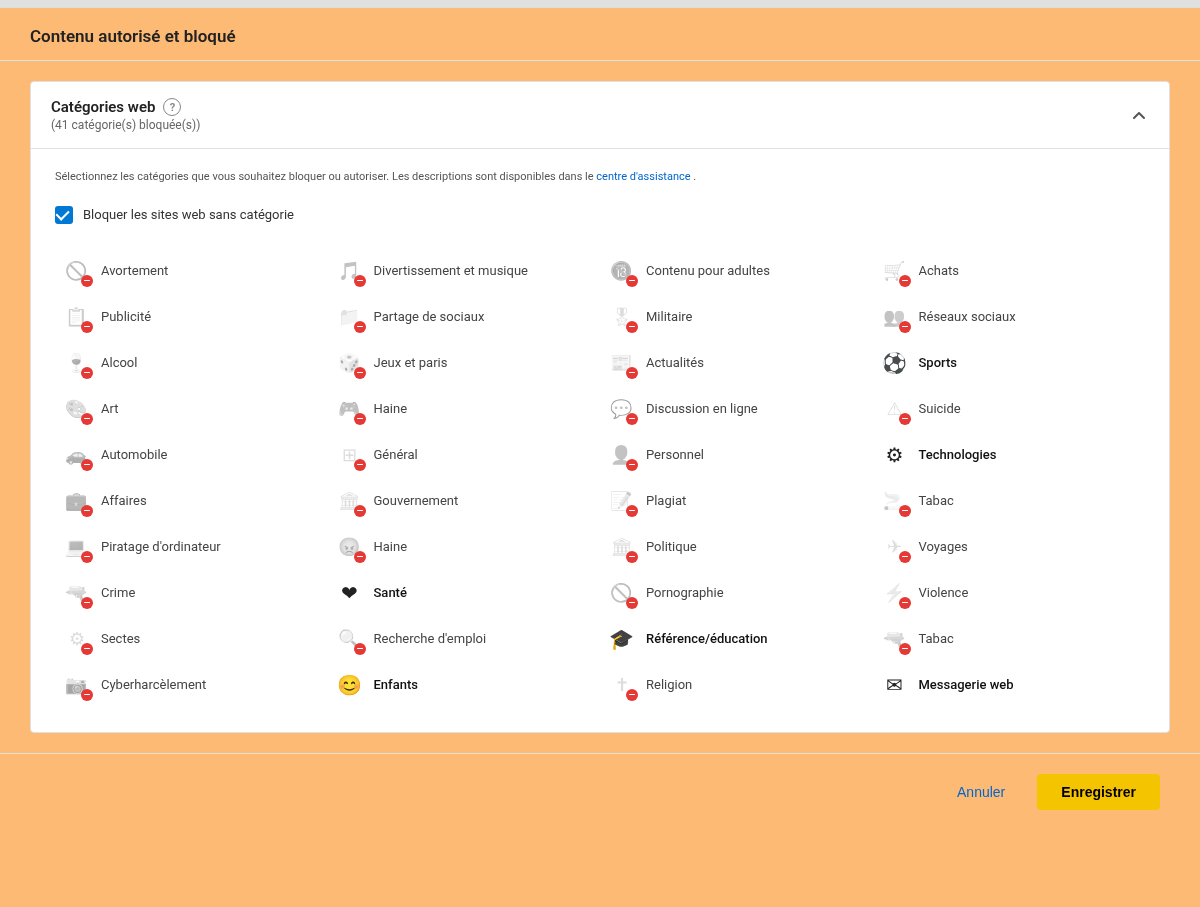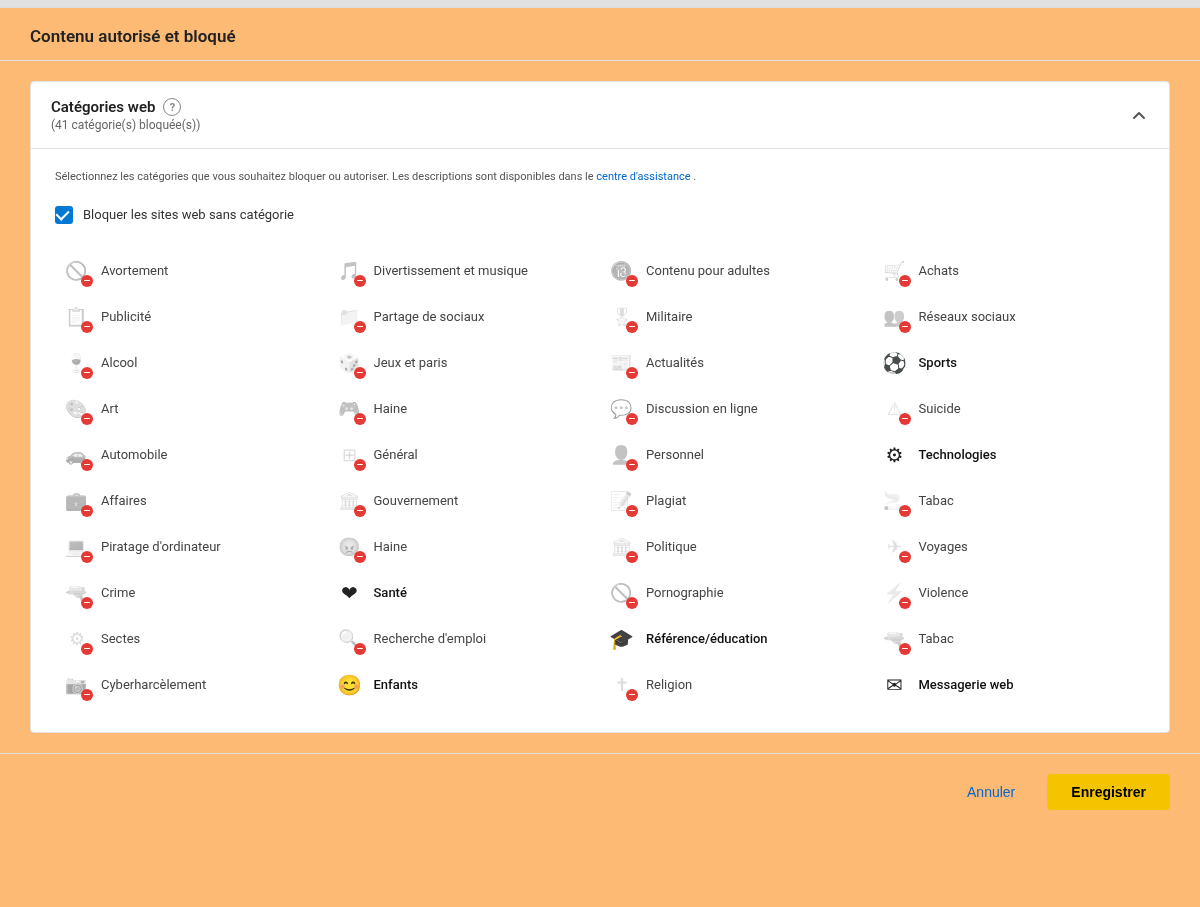--- a/index.html
+++ b/index.html
@@ -172,21 +172,21 @@
       color: #444;
     }
     .category-name.active {
       color: #111;
       font-weight: 500;
     }
     .footer {
       display: flex;
       justify-content: flex-end;
       align-items: center;
-      padding: 20px 30px;
+      padding: 20px 40px;
       gap: 20px;
       border-top: 1px solid #e0e0e0;
       margin-top: 10px;
     }
     .btn-cancel {
       background: none;
       border: none;
       color: #0066cc;
       font-size: 14px;
       cursor: pointer;

